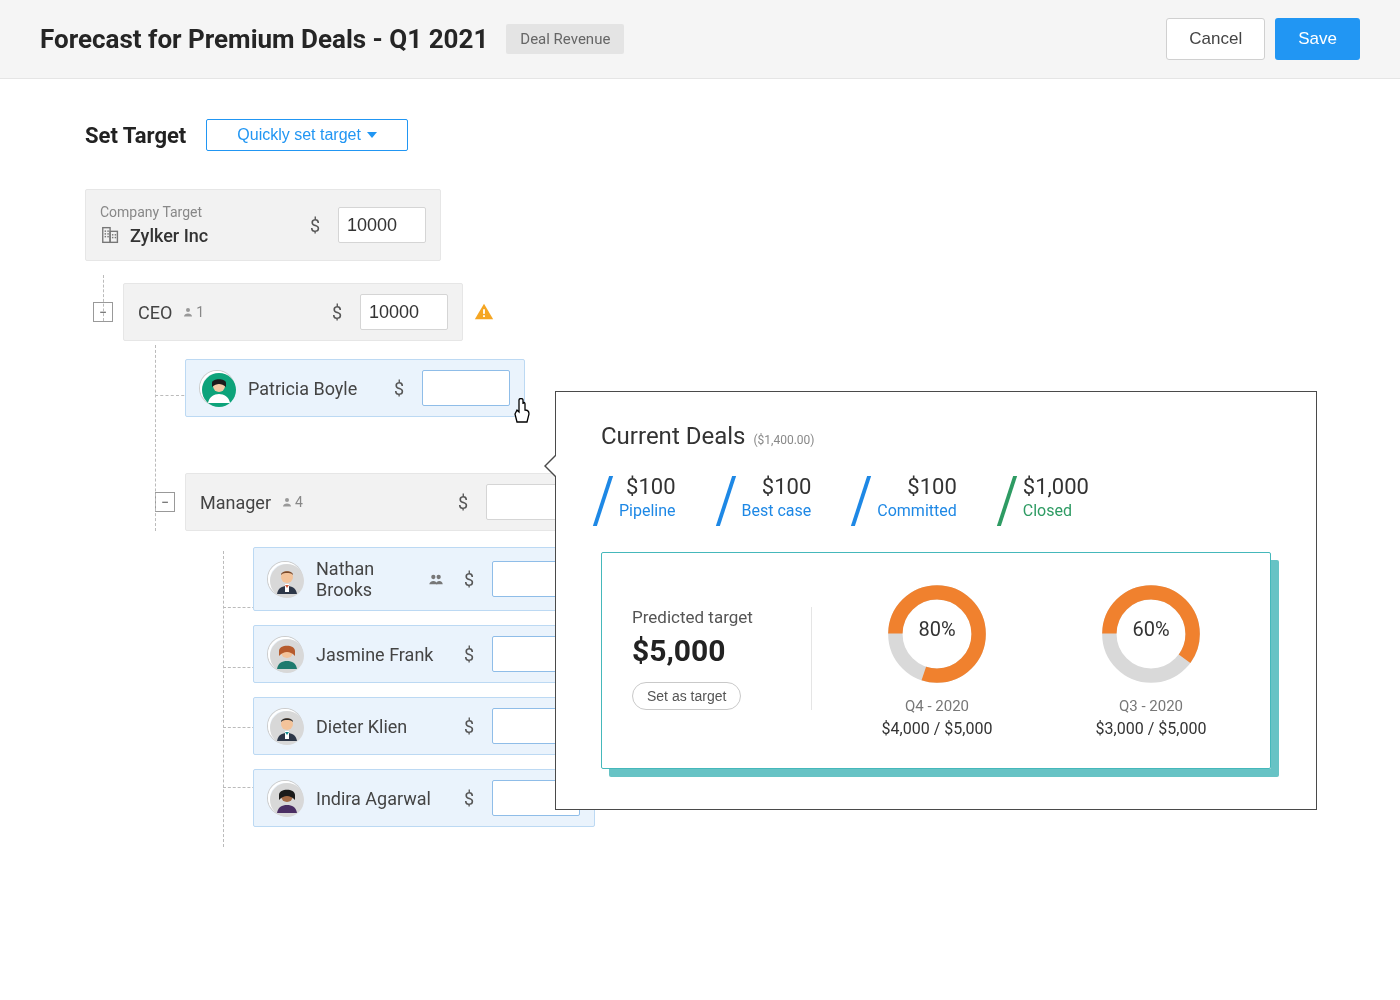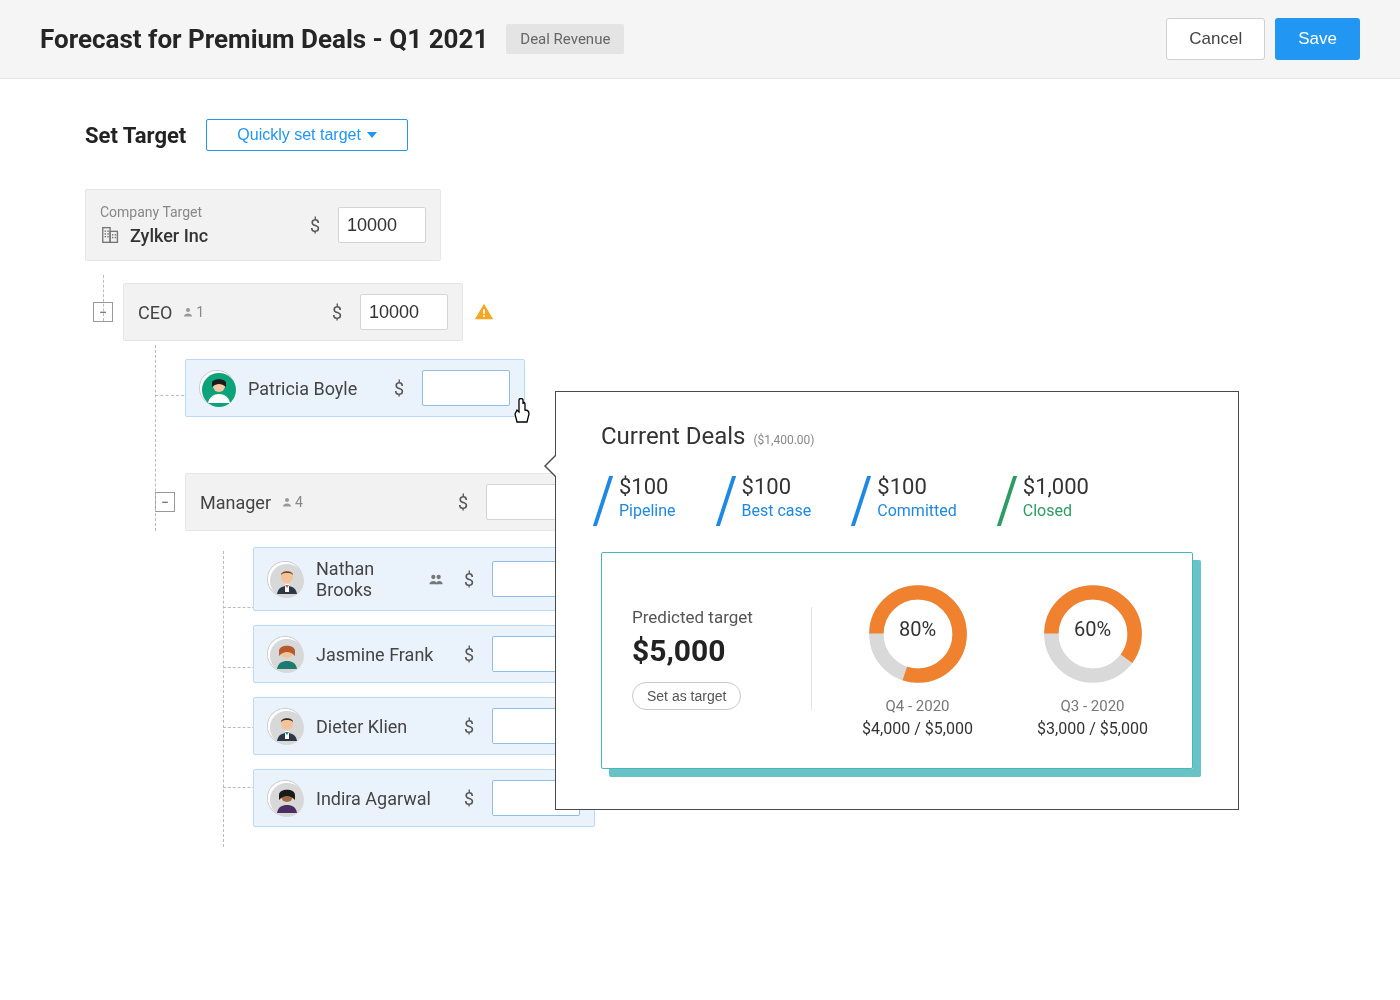--- a/index.html
+++ b/index.html
@@ -67,21 +67,21 @@
   .person-glyph { width: 12px; height: 12px; }
 
   
   .connector-v { position: absolute; border-left: 1px dashed #bbb; }
   .connector-h { position: absolute; border-top: 1px dashed #bbb; }
 
   
   .popover {
     position: absolute;
     left: 555px; top: 312px;
-    width: 684px;
+    width: 762px;
     background: #fff;
     border: 1px solid #4a4a4a;
     padding: 30px 45px 40px 45px;
   }
   .popover::before {
     content: "";
     position: absolute; left: -12px; top: 62px;
     width: 0; height: 0;
     border-top: 12px solid transparent;
     border-bottom: 12px solid transparent;
@@ -99,21 +99,21 @@
   .pop-title-row { display: flex; align-items: baseline; gap: 8px; margin-bottom: 24px; }
   .pop-title { font-size: 24px; color: #333; }
   .pop-sub { font-size: 12px; color: #888; }
 
   .stage-row { display: flex; gap: 48px; margin-bottom: 32px; }
   .stage { position: relative; padding-left: 18px; }
   .stage-tick {
     position: absolute; left: 0; top: 2px; width: 4px; height: 50px;
     transform: skewX(-18deg);
   }
-  .stage-amount { font-size: 22px; color: #333; }
+  .stage-amount { font-size: 22px; color: #333; text-align: right; }
   .stage-name { font-size: 16px; margin-top: 2px; }
   .c-pipeline { color: #1e88e5; }
   .c-bestcase { color: #1e88e5; }
   .c-committed { color: #1e88e5; }
   .c-closed { color: #2e9b63; }
 
   .predict-card {
     border: 1px solid #45b8bb; border-radius: 2px;
     box-shadow: 8px 8px 0 #67c3c5;
     padding: 26px 30px 30px 30px;

